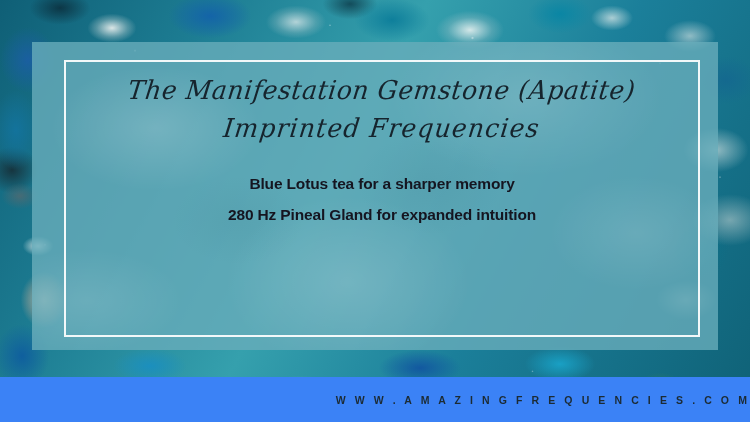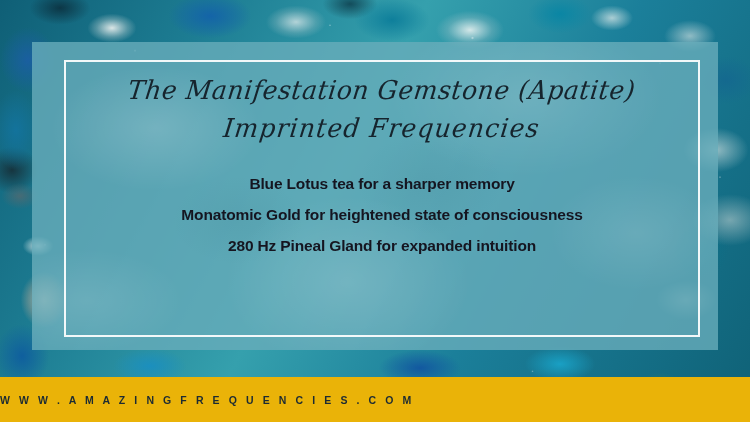--- a/index.html
+++ b/index.html
@@ -168,24 +168,24 @@
     text-align: center;
   }
 
   
   .footer {
     position: absolute;
     left: 0;
     right: 0;
     bottom: 0;
     height: 45px;
-    background: #eab308;
+    background: #3b82f6;
     display: flex;
     align-items: center;
-    justify-content: flex-start;
+    justify-content: flex-end;
   }
 
   .footer-url {
     font-family: "Liberation Sans", sans-serif;
     font-weight: bold;
     font-size: 10.5px;
     letter-spacing: 3.1px;
     color: #1c2b33;
     white-space: nowrap;
   }
@@ -204,21 +204,20 @@
 
     <div class="card-content">
 
       <div class="title-block">
         <div class="title-line l1">The Manifestation Gemstone (Apatite)</div>
         <div class="title-line l2">Imprinted Frequencies</div>
       </div>
 
       <div class="list">
         <div class="list-item">Blue Lotus tea for a sharper memory</div>
-        <div class="list-item">Monatomic Gold for heightened state of consciousness</div>
         <div class="list-item">280 Hz Pineal Gland for expanded intuition</div>
       </div>
 
     </div>
   </div>
 
   <div class="footer">
     <div class="footer-url">W W W . A M A Z I N G F R E Q U E N C I E S . C O M</div>
   </div>
 

